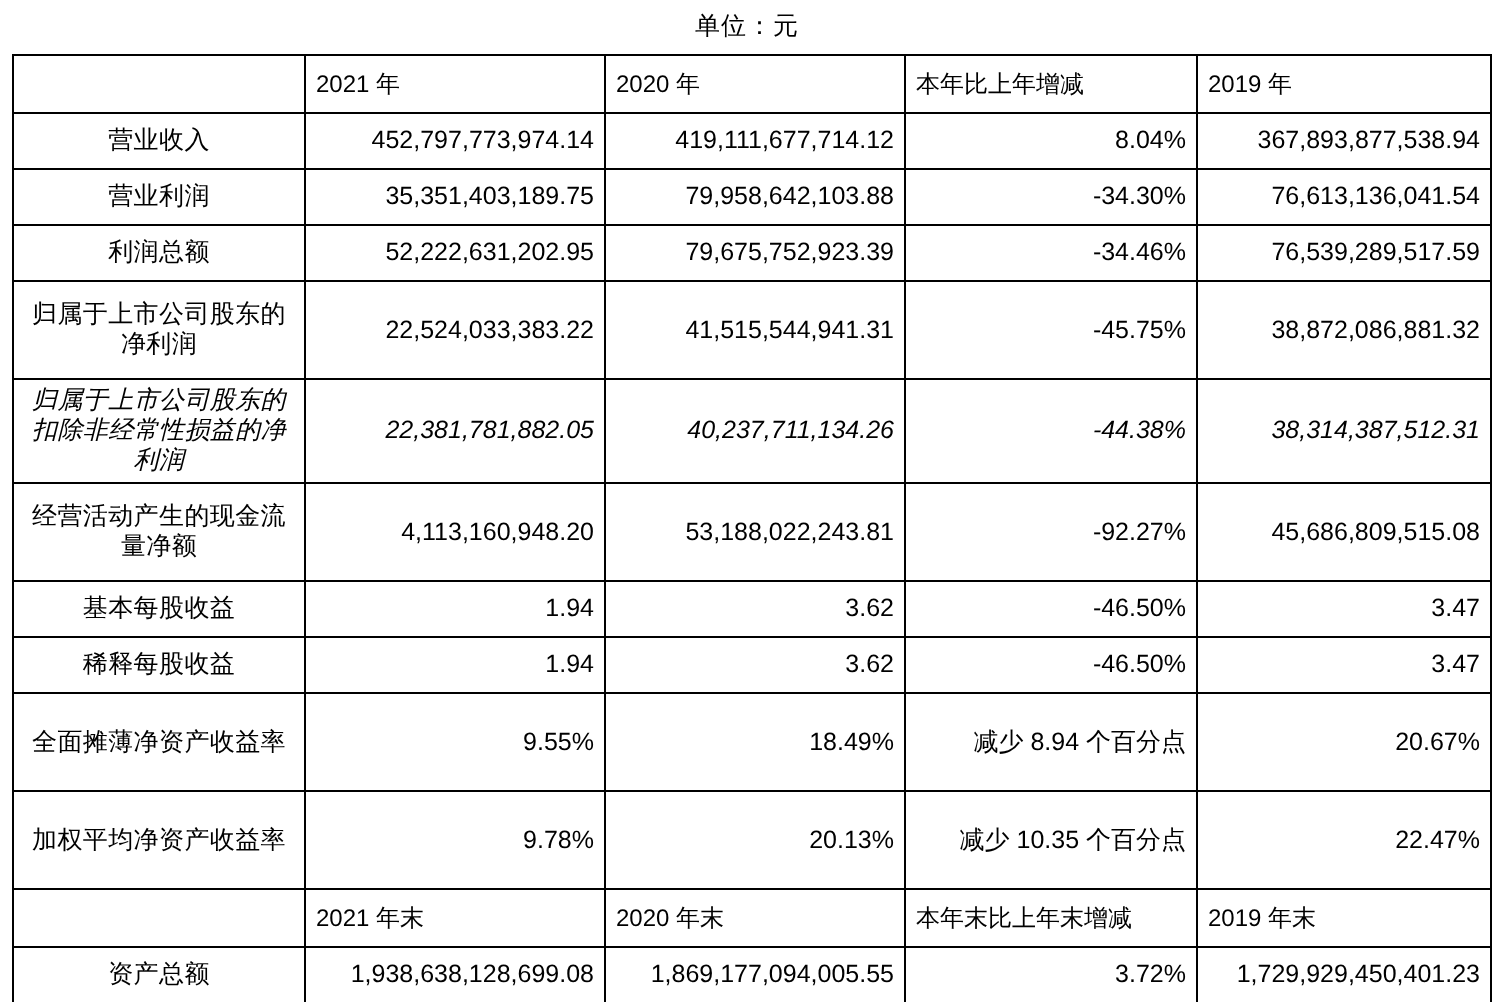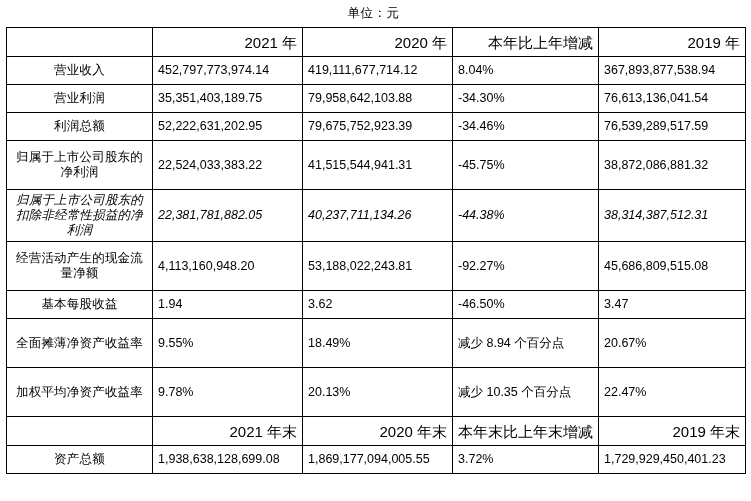--- a/index.html
+++ b/index.html
@@ -41,34 +41,34 @@
     font-weight: normal;
     line-height: 15px;
   }
   .col-label { width: 146px; }
   .col-a { width: 150px; }
   .col-b { width: 150px; }
   .col-c { width: 146px; }
   .col-d { width: 147px; }
 
   .hdr td {
-    text-align: right;
+    text-align: left;
     font-weight: bold;
-    font-size: 15px;
+    font-size: 12px;
     height: 22px;
   }
   .lbl {
     text-align: center;
     letter-spacing: 0.2px;
   }
   .num {
-    text-align: left;
+    text-align: right;
   }
   .ctr {
-    text-align: left;
+    text-align: right;
   }
   .r1 td { height: 21px; }
   .r2 td { height: 42px; }
   .r3 td { height: 45px; font-style: italic; }
 </style>
 </head>
 <body>
 
 <div class="page">
 
@@ -132,20 +132,27 @@
           <td class="num">-92.27%</td>
           <td class="num">45,686,809,515.08</td>
         </tr>
         <tr class="r1">
           <td class="lbl">基本每股收益</td>
           <td class="num">1.94</td>
           <td class="num">3.62</td>
           <td class="num">-46.50%</td>
           <td class="num">3.47</td>
         </tr>
+        <tr class="r1">
+          <td class="lbl">稀释每股收益</td>
+          <td class="num">1.94</td>
+          <td class="num">3.62</td>
+          <td class="num">-46.50%</td>
+          <td class="num">3.47</td>
+        </tr>
         <tr class="r2">
           <td class="lbl">全面摊薄净资产收益率</td>
           <td class="num">9.55%</td>
           <td class="num">18.49%</td>
           <td class="ctr">减少 8.94 个百分点</td>
           <td class="num">20.67%</td>
         </tr>
         <tr class="r2">
           <td class="lbl">加权平均净资产收益率</td>
           <td class="num">9.78%</td>

